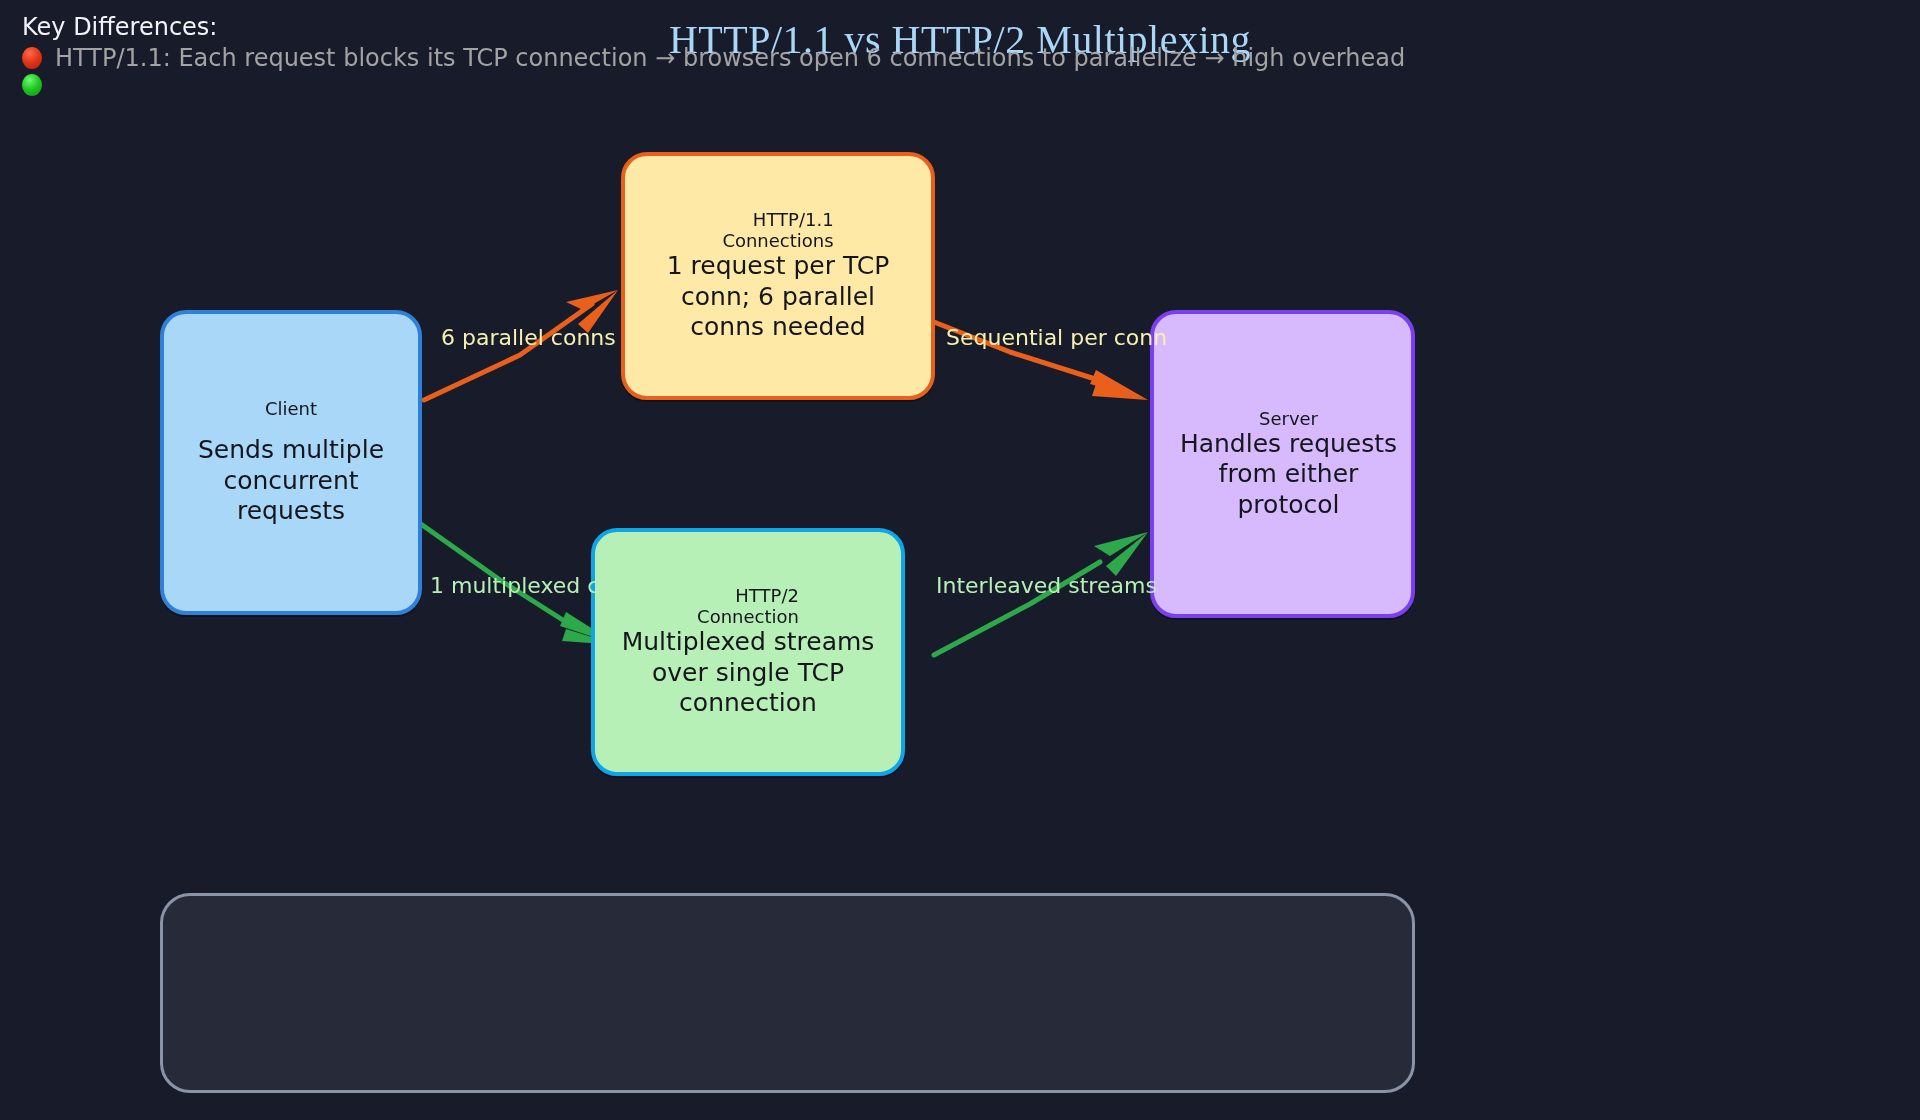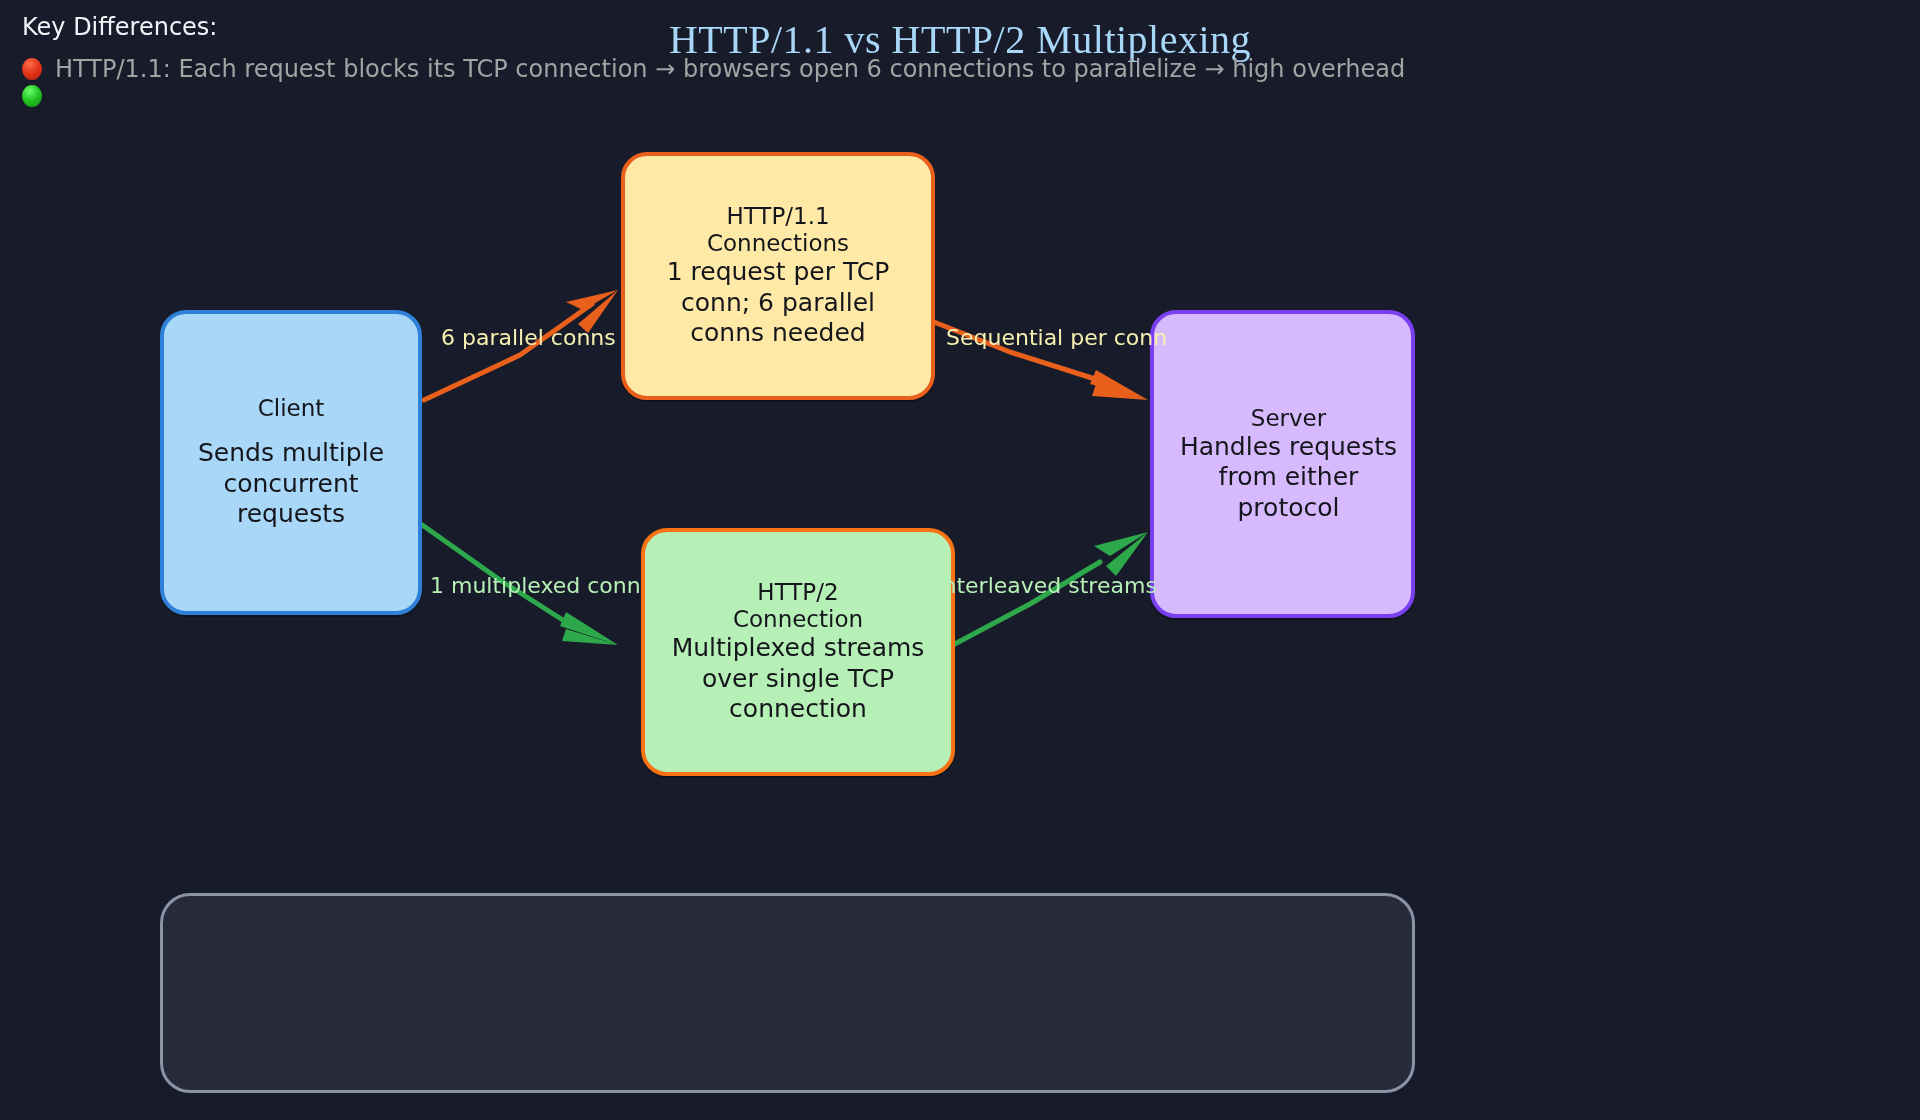--- a/index.html
+++ b/index.html
@@ -55,23 +55,24 @@
     display: flex;
     flex-direction: column;
     align-items: center;
     justify-content: center;
     text-align: center;
     color: #15161c;
     font-family: "DejaVu Sans", sans-serif;
     box-shadow: 0 2px 0 rgba(0,0,0,0.35);
   }
   .node .node-title {
-    font-size: 23px;
+    font-size: 18px;
     line-height: 1.18;
     white-space: pre-line;
+    text-align: right;
   }
   .node .node-desc {
     font-size: 25px;
     line-height: 1.22;
     white-space: pre-line;
   }
 
   #node-client {
     left: 160px;
     top: 310px;
@@ -83,26 +84,26 @@
   }
   #node-http11 {
     left: 621px;
     top: 152px;
     width: 314px;
     height: 248px;
     background: #ffe9a7;
     border: 4px solid #e8601c;
   }
   #node-http2 {
-    left: 641px;
+    left: 591px;
     top: 528px;
     width: 314px;
     height: 248px;
     background: #b7f0b6;
-    border: 4px solid #f97316;
+    border: 4px solid #0ea5e9;
   }
   #node-server {
     left: 1150px;
     top: 310px;
     width: 265px;
     height: 308px;
     background: #d6bafd;
     border: 4px solid #7b3ff2;
     padding-left: 12px;
   }
@@ -140,21 +141,21 @@
     left: 22px;
     top: 14px;
     width: 1760px;
   }
   .legend-heading {
     font-family: "DejaVu Sans", sans-serif;
     font-size: 24px;
     color: #f2f4fa;
     line-height: 1.15;
     white-space: nowrap;
-    margin-bottom: 14px;
+    margin-bottom: 3px;
   }
   .legend-row {
     display: flex;
     align-items: center;
     gap: 13px;
     line-height: 1.15;
     margin-top: 2px;
     white-space: nowrap;
   }
   .legend-bullet {

